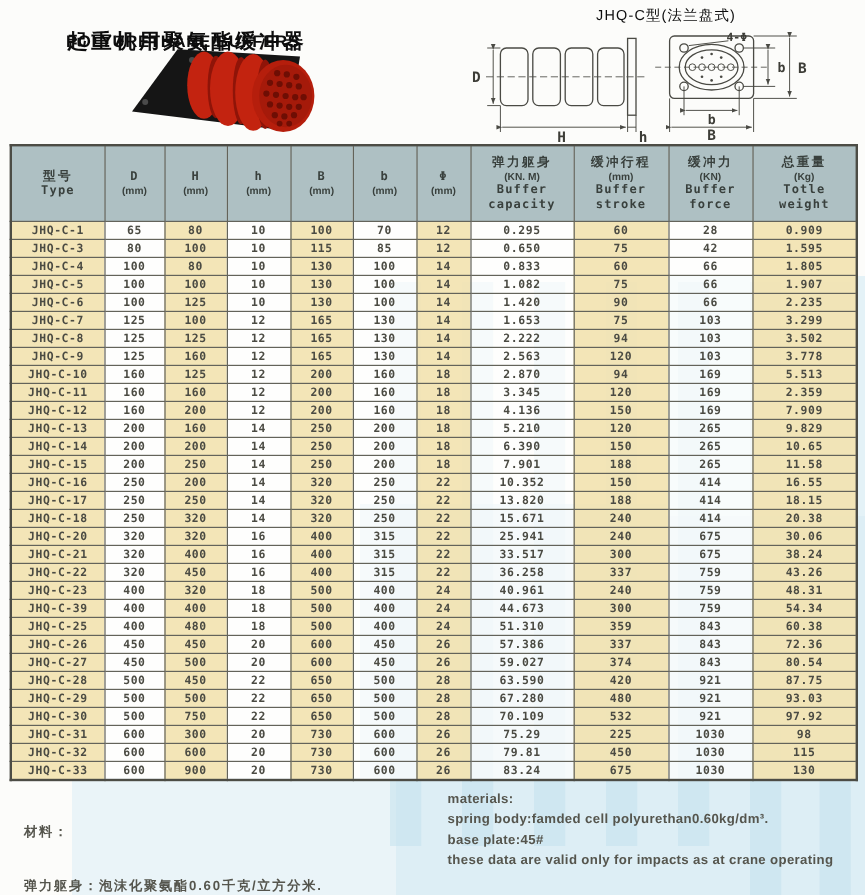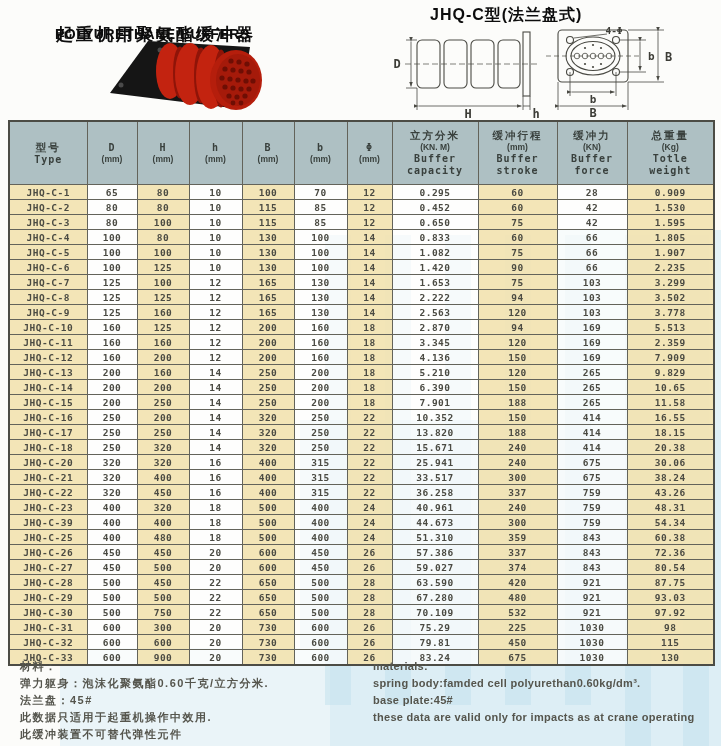--- a/index.html
+++ b/index.html
@@ -10,39 +10,39 @@
   .wm{position:absolute;pointer-events:none;}
   .wm-b1{left:300px;top:420px;width:421px;height:326px;background:#ddeef5;}
   .wm-b2{left:555px;top:230px;width:166px;height:200px;background:#e4f2f7;}
   .wm-b3{left:60px;top:648px;width:270px;height:98px;background:#eaf4f8;}
   .wm-s{top:235px;height:470px;width:26px;background:#c2e1ed;opacity:.55;}
   .wm-s1{left:325px;} .wm-s2{left:385px;} .wm-s3{left:445px;}
   .wm-s4{left:505px;} .wm-s5{left:565px;} .wm-s6{left:625px;height:511px;} .wm-s7{left:683px;height:511px;}
 
   .title-cn{position:absolute;left:56px;top:7px;font-weight:bold;font-size:17px;letter-spacing:3px;color:#0d0d0d;margin-top:16px;}
   .title-en{position:absolute;left:55px;top:26px;font-weight:bold;font-size:14px;letter-spacing:.5px;color:#0d0d0d;}
-  .drawing-title{position:absolute;left:430px;top:5px;width:250px;font-weight:bold;font-size:16px;letter-spacing:1px;color:#0d0d0d;}
+  .drawing-title{position:absolute;left:430px;top:5px;width:250px;text-align:center;font-weight:normal;font-size:12px;letter-spacing:1px;color:#0d0d0d;}
   .product-svg{position:absolute;left:100px;top:35px;}
   .drawings-svg{position:absolute;left:380px;top:24px;}
 
   table.spec{position:absolute;left:8px;top:120px;width:705px;border-collapse:collapse;table-layout:fixed;border:2px solid #4c4c45;z-index:2;}
   table.spec th,table.spec td{border:1px solid #63635a;padding:0;text-align:center;vertical-align:middle;}
   table.spec th{background:#aec0c3;height:62px;}
   table.spec td{height:14px;font-family:"DejaVu Sans Mono",monospace;font-weight:bold;font-size:9.5px;letter-spacing:.5px;color:#4b4b43;}
   table.spec td:nth-child(2n){background:rgba(255,255,254,.72);}
   table.spec td:nth-child(2n+1){background:rgba(242,227,178,.94);}
   .h-cn{font-family:"DejaVu Sans",sans-serif;font-weight:bold;font-size:10.5px;letter-spacing:2px;color:#39403d;line-height:13px;}
   .h-en{font-family:"DejaVu Sans Mono",monospace;font-weight:bold;font-size:10px;letter-spacing:1px;color:#39403d;line-height:12px;}
   .h-unit{font-family:Liberation Sans, sans-serif;font-weight:bold;font-size:8.5px;color:#39403d;line-height:11px;}
 
   .notes{position:absolute;top:658px;z-index:2;}
   .notes-cn{left:20px;width:345px;}
   .notes-en{left:373px;width:345px;}
   .note-line{font-weight:bold;font-size:11px;line-height:17px;color:#55554d;letter-spacing:.3px;white-space:nowrap;}
-  .notes-cn .note-line{letter-spacing:1.5px;}
+  .notes-cn .note-line{letter-spacing:1.5px;margin-top:28px;}
 
   svg text{font-family:"DejaVu Sans Mono",monospace;font-weight:bold;fill:#3d3d37;}
 </style>
 </head>
 <body>
 
 <div class="page">
 
   <div>
     <div class="wm wm-b1"></div>
@@ -216,21 +216,21 @@
           </th>
           <th>
             <div class="h-en">b</div>
             <div class="h-unit">(mm)</div>
           </th>
           <th>
             <div class="h-en">Φ</div>
             <div class="h-unit">(mm)</div>
           </th>
           <th>
-            <div class="h-cn">立方分米</div>
+            <div class="h-cn">弹力躯身</div>
             <div class="h-unit">(KN. M)</div>
             <div class="h-en">Buffer</div>
             <div class="h-en">capacity</div>
           </th>
           <th>
             <div class="h-cn">缓冲行程</div>
             <div class="h-unit">(mm)</div>
             <div class="h-en">Buffer</div>
             <div class="h-en">stroke</div>
           </th>
@@ -254,33 +254,20 @@
           <td>65</td>
           <td>80</td>
           <td>10</td>
           <td>100</td>
           <td>70</td>
           <td>12</td>
           <td>0.295</td>
           <td>60</td>
           <td>28</td>
           <td>0.909</td>
-        </tr>
-        <tr>
-          <td>JHQ-C-2</td>
-          <td>80</td>
-          <td>80</td>
-          <td>10</td>
-          <td>115</td>
-          <td>85</td>
-          <td>12</td>
-          <td>0.452</td>
-          <td>60</td>
-          <td>42</td>
-          <td>1.530</td>
         </tr>
         <tr>
           <td>JHQ-C-3</td>
           <td>80</td>
           <td>100</td>
           <td>10</td>
           <td>115</td>
           <td>85</td>
           <td>12</td>
           <td>0.650</td>

